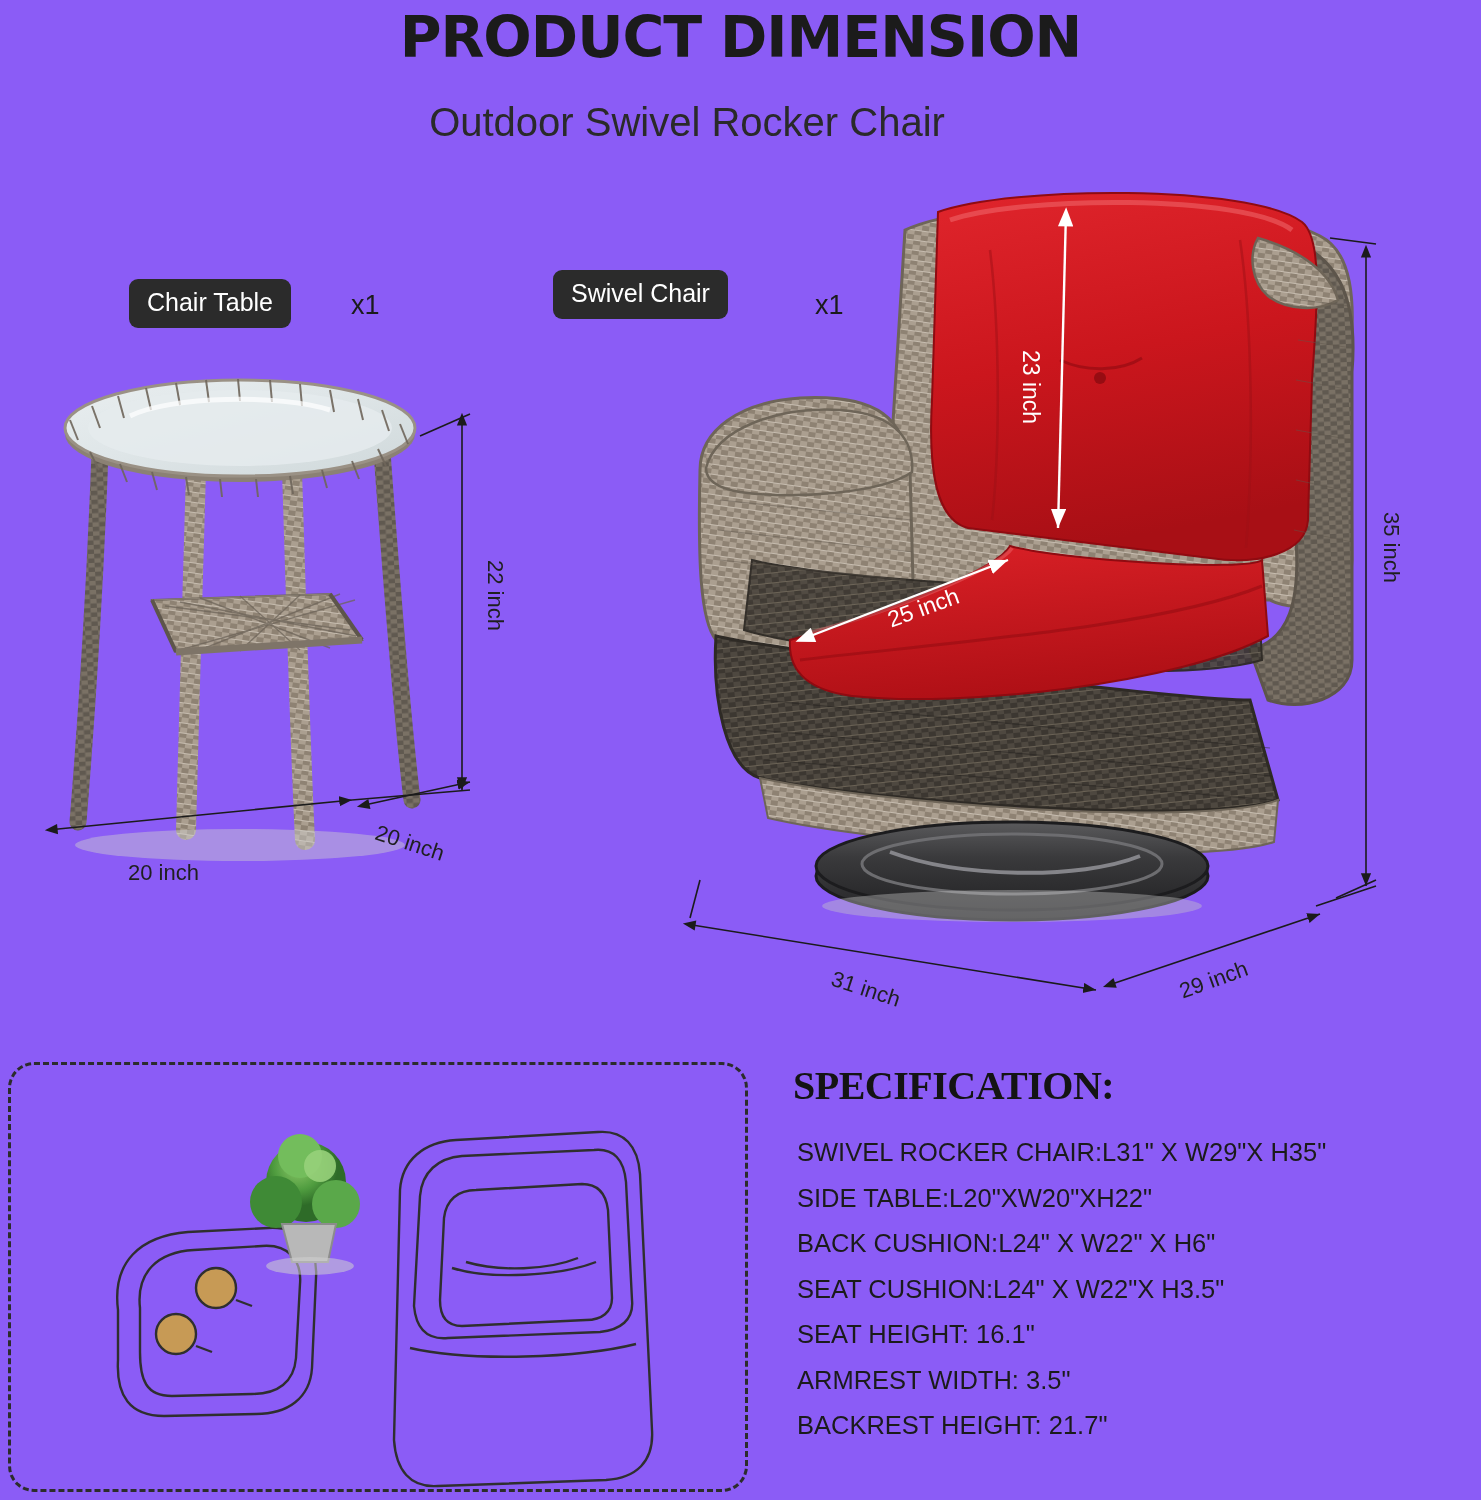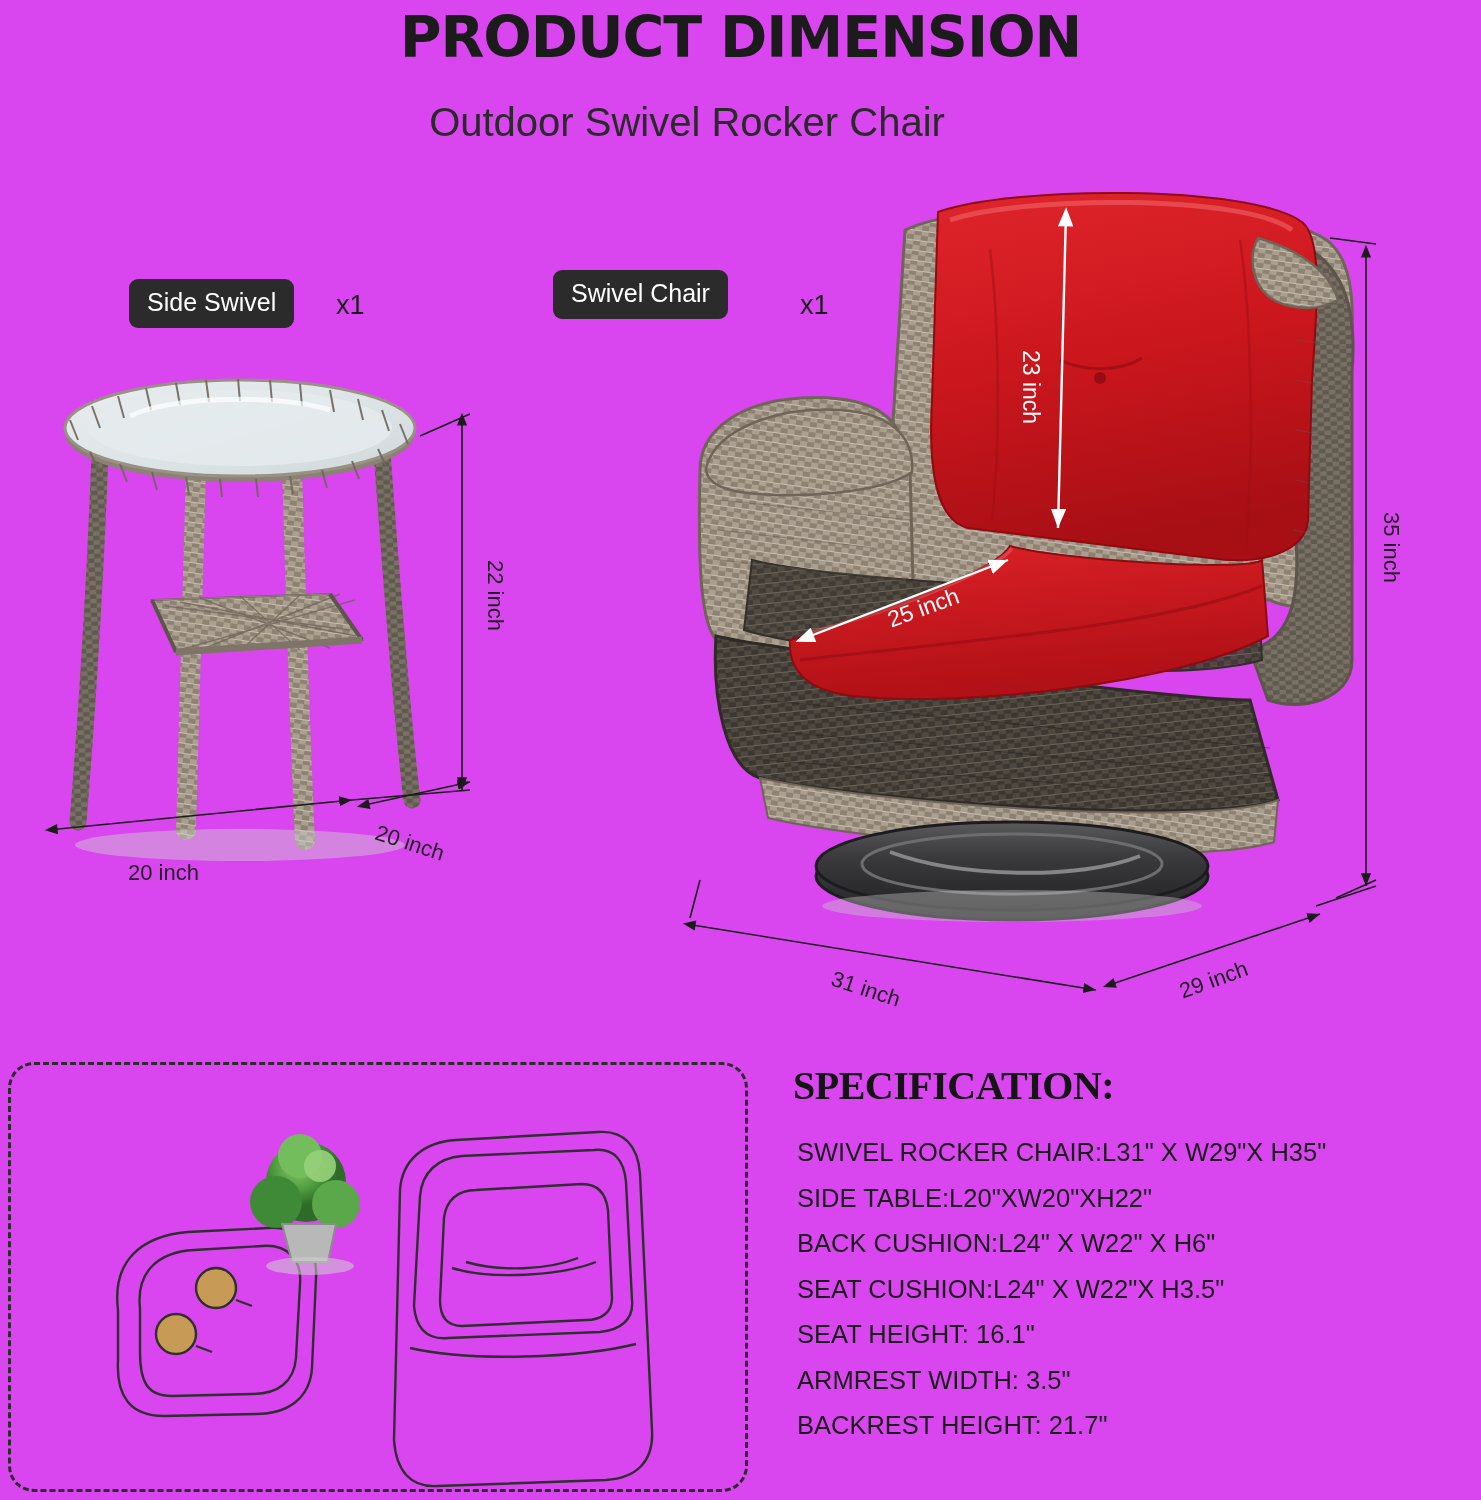--- a/index.html
+++ b/index.html
@@ -6,21 +6,21 @@
   html, body {
     margin: 0; padding: 0;
     width: 1481px; height: 1500px;
     background: #ffffff;
     font-family: "Liberation Sans", sans-serif;
     overflow: hidden;
   }
   #page {
     position: relative;
     width: 1481px; height: 1500px;
-    background: #d946ef;
+    background: #8b5cf6;
   }
 
   
   .title-main {
     position: absolute;
     top: 4px; left: 0; width: 1481px;
     text-align: center;
     font-size: 57px;
     font-weight: bold;
     letter-spacing: -1px;
@@ -44,20 +44,21 @@
     border-radius: 9px;
     font-size: 25px;
     padding: 9px 18px 11px 18px;
     white-space: nowrap;
     font-family: "Liberation Sans", sans-serif;
   }
   .pill-qty {
     position: absolute;
     font-size: 27px;
     color: #1b1b1b;
+    margin-left: 15px;
   }
 
   
   .dim {
     position: absolute;
     font-size: 22px;
     color: #1f1f1f;
     white-space: nowrap;
     font-family: "Liberation Sans", sans-serif;
   }
@@ -111,21 +112,21 @@
   }
 </style>
 </head>
 <body>
 
 <div id="page">
 
   <div class="title-main">PRODUCT DIMENSION</div>
   <div class="title-sub">Outdoor Swivel Rocker Chair</div>
 
-  <div class="pill" style="left:129px; top:279px;">Side Swivel</div>
+  <div class="pill" style="left:129px; top:279px;">Chair Table</div>
   <div class="pill-qty" style="left:336px; top:290px;">x1</div>
 
   <div class="pill" style="left:553px; top:270px;">Swivel Chair</div>
   <div class="pill-qty" style="left:800px; top:290px;">x1</div>
 
   <svg class="overlay" viewBox="0 0 1481 1500">
     <defs>
 
       <pattern id="wickerLight" width="14" height="10" patternUnits="userSpaceOnUse" patternTransform="rotate(8)">
         <rect width="14" height="10" fill="#ab9f90"></rect>

